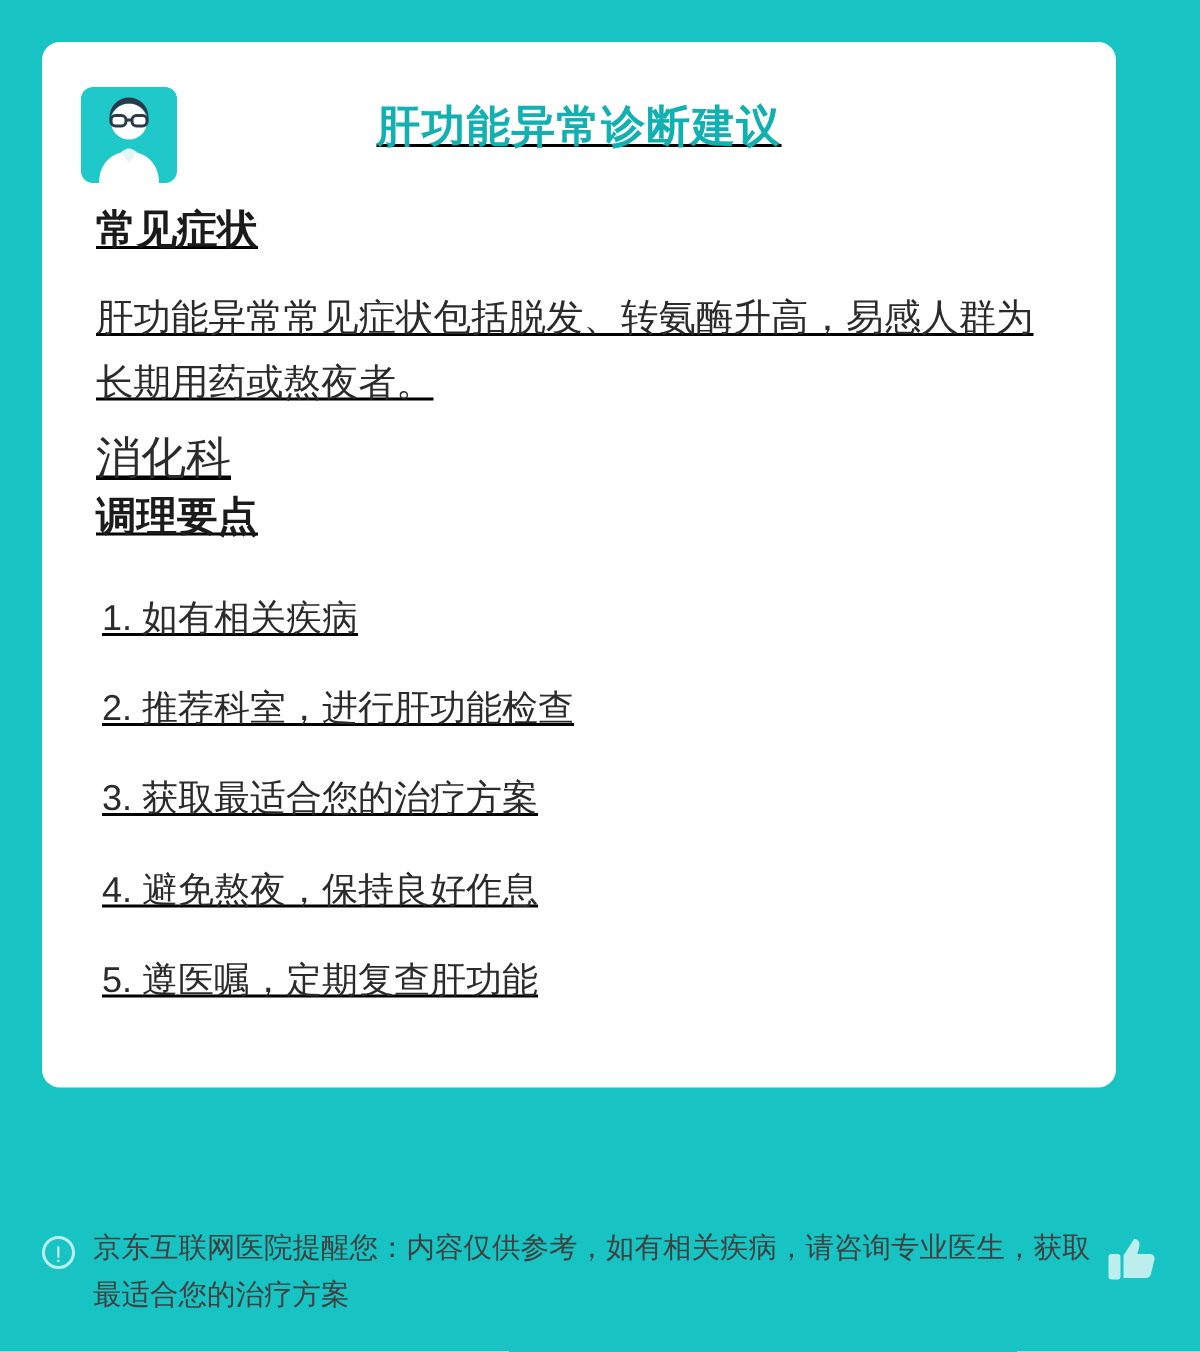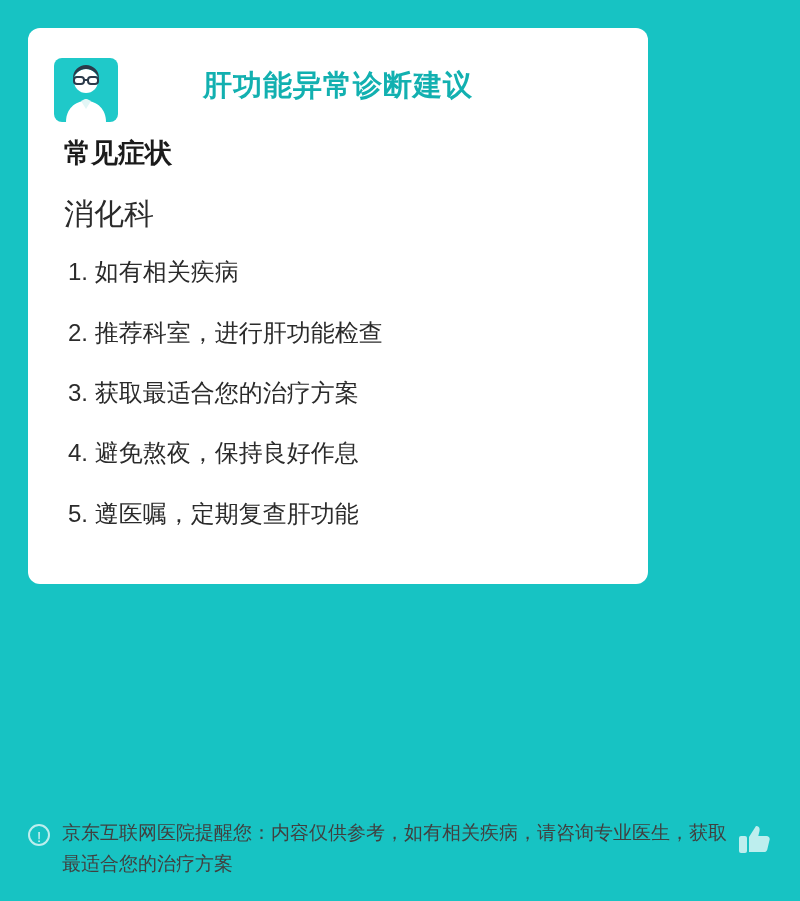--- a/index.html
+++ b/index.html
@@ -13,25 +13,26 @@
     font-family: "Liberation Sans", sans-serif;
     -webkit-font-smoothing: antialiased;
     position: relative;
     overflow: hidden;
   }
 
   .card {
     position: absolute;
     left: 28px;
     top: 28px;
-    width: 620px;
+    width: 716px;
     background: #ffffff;
     border-radius: 12px;
     box-sizing: border-box;
     padding: 36px 36px 40px 36px;
+    text-decoration: underline;
   }
 
   .doctor-icon {
     position: absolute;
     left: 26px;
     top: 30px;
     width: 64px;
     height: 64px;
   }
 
@@ -134,23 +135,25 @@
     <rect x="20" y="19" width="10" height="7" rx="3" fill="none" stroke="#2b3a4a" stroke-width="2"></rect>
     <rect x="34" y="19" width="10" height="7" rx="3" fill="none" stroke="#2b3a4a" stroke-width="2"></rect>
     <line x1="30" y1="22" x2="34" y2="22" stroke="#2b3a4a" stroke-width="2"></line>
     <path d="M12 64 c0-13 9-21 20-21 s20 8 20 21 z" fill="#ffffff"></path>
     <path d="M27 43 l5 8 l5-8 l-4-2 h-2 z" fill="#e3f6f6"></path>
   </svg>
 
   <div class="title">肝功能异常诊断建议</div>
 
   <h2 class="section">常见症状</h2>
+  <p class="body-text">肝功能异常常见症状包括脱发、转氨酶升高，易感人群为长期用药或熬夜者。</p>
 
   <p class="dept">消化科</p>
 
+  <h2 class="section section-gap">调理要点</h2>
   <ol class="points">
     <li>如有相关疾病</li>
     <li>推荐科室，进行肝功能检查</li>
     <li>获取最适合您的治疗方案</li>
     <li>避免熬夜，保持良好作息</li>
     <li>遵医嘱，定期复查肝功能</li>
   </ol>
 </div>
 
 <div class="footer">

